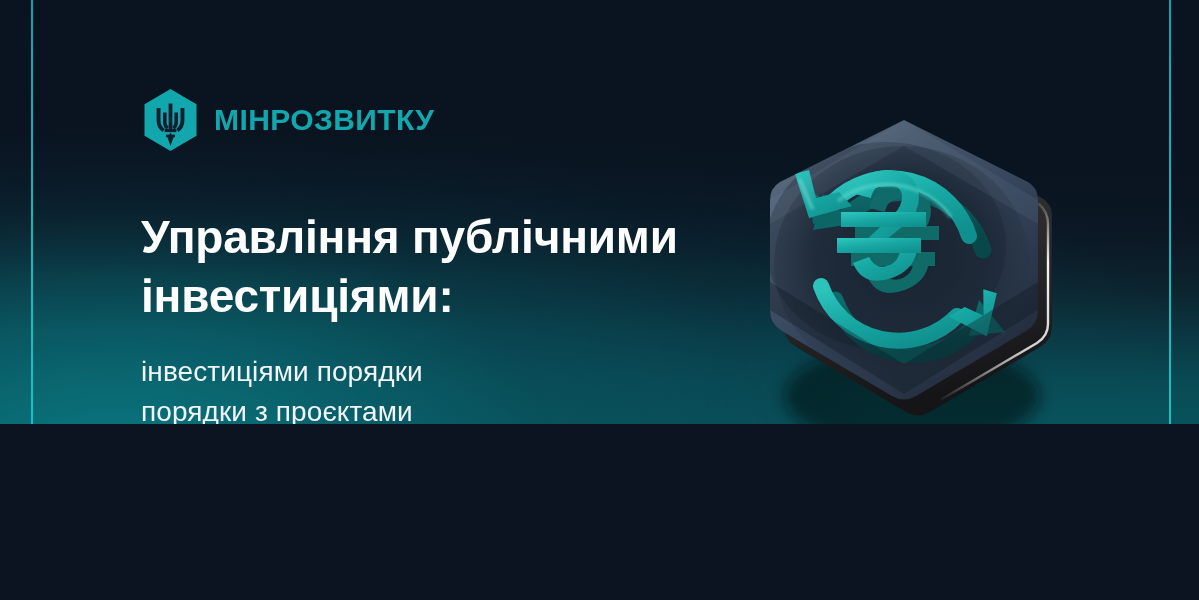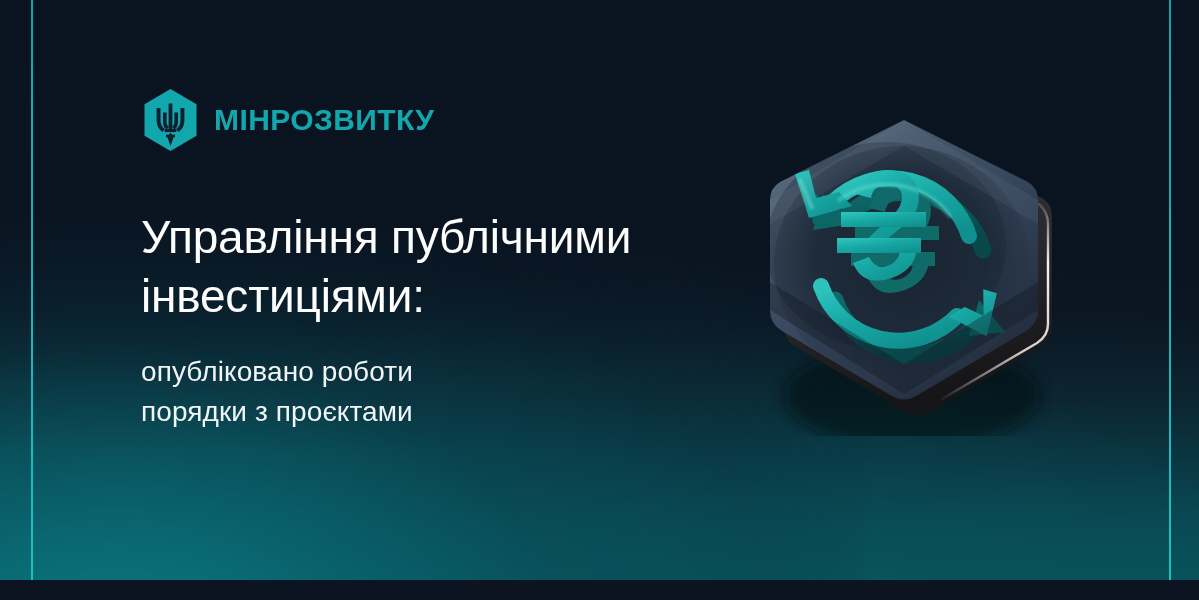--- a/index.html
+++ b/index.html
@@ -6,21 +6,21 @@
   html, body { width:1199px; height:600px; overflow:hidden; }
   body {
     font-family: "Liberation Sans", sans-serif;
     background:#0b1420;
     position:relative;
   }
 
   
   #banner {
     position:absolute; inset:0;
-    width:1199px; height:580px;
+    width:1199px; height:424px;
     overflow:hidden;
     background:#0b1420;
   }
 
   
   .bg-base {
     position:absolute; inset:0;
     background:
       linear-gradient(180deg,
         #0a1320 0%,
@@ -91,21 +91,21 @@
     line-height:1;
     white-space:nowrap;
   }
 
   
   .headline {
     position:absolute; left:141px; top:208px;
     width:640px;
     color:#fdfdfd;
     font-size:46px;
-    font-weight:normal;
+    font-weight:bold;
     line-height:1.28;
     letter-spacing:-0.2px;
   }
   .subhead {
     position:absolute; left:141px; top:352px;
     width:520px;
     color:#f2f5f7;
     font-size:28px;
     font-weight:300;
     line-height:1.42;
@@ -158,21 +158,21 @@
           <path d="M24.0 46.6h9.0v2.6h-9.0z"></path>
         </g>
       </svg>
     </span>
     <span class="brand-name">МІНРОЗВИТКУ</span>
   </div>
 
   <h1 class="headline">Управління публічними інвестиціями:</h1>
 
   <div class="subhead">
-    <span>опубліковано роботи</span>
+    <span>інвестиціями порядки</span>
     <span>порядки з проєктами</span>
   </div>
 
   <div class="badge">
     <svg viewBox="0 0 340 340" xmlns="http://www.w3.org/2000/svg">
       <defs>
 
         <linearGradient id="faceGrad" x1="0.18" y1="0.06" x2="0.80" y2="0.92">
           <stop offset="0" stop-color="#5a6b7e"></stop>
           <stop offset="0.22" stop-color="#46566a"></stop>

